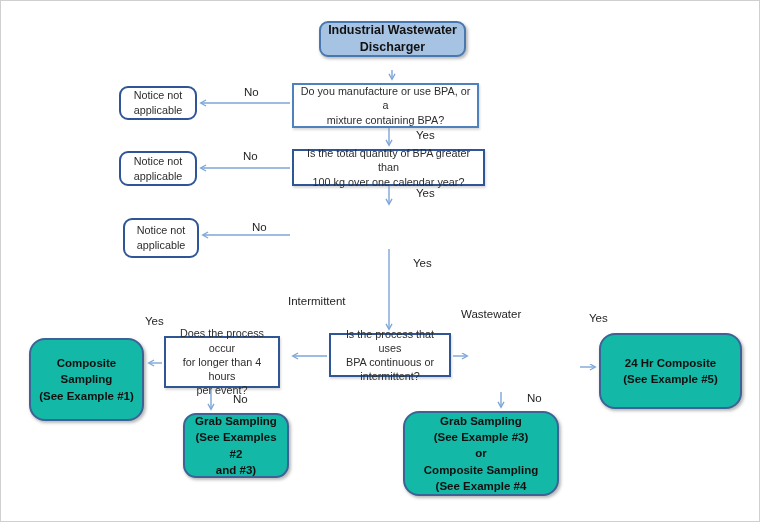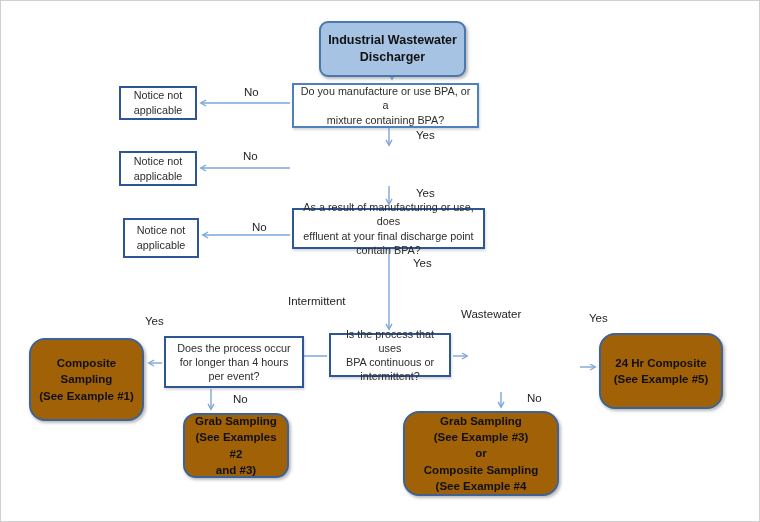--- a/index.html
+++ b/index.html
@@ -19,26 +19,26 @@
   }
   
   .q{
     background:#fff;font-size:10.8px;line-height:1.32;color:#2d2d2d;
     box-shadow:1px 1.5px 2px rgba(150,150,150,.35);padding:2px 4px;
   }
   .border-med{border:2px solid #4f81bd;}
   .border-dark{border:2.5px solid #2e5596;}
   
   .notice{
-    background:#fff;border:2px solid #2e5596;border-radius:0;
+    background:#fff;border:2px solid #2e5596;border-radius:9px;
     font-size:10.8px;line-height:1.35;color:#2d2d2d;
   }
   
   .result{
-    background:#a16207;border:2.5px solid #3d6396;border-radius:16px;
+    background:#14b8a6;border:2.5px solid #3d6396;border-radius:16px;
     font-weight:bold;font-size:11.5px;line-height:1.4;color:#101010;
     box-shadow:1.5px 2px 3px rgba(120,120,120,.5);padding:13px 5px;
   }
   .result.small{border-radius:13px;}
   .lbl{
     position:absolute;font-size:11.5px;color:#1f1f1f;white-space:nowrap;margin-left:11px;
   }
   svg.arrows{position:absolute;left:0;top:0;width:760px;height:522px;pointer-events:none;}
 </style>
 </head>
@@ -62,50 +62,49 @@
       <line x1="289" y1="234" x2="202" y2="234" marker-end="url(#arr)"></line>
       <line x1="326" y1="355" x2="292" y2="355" marker-end="url(#arr)"></line>
       <line x1="452" y1="355" x2="466" y2="355" marker-end="url(#arr)"></line>
       <line x1="161" y1="362" x2="148" y2="362" marker-end="url(#arr)"></line>
       <line x1="210" y1="388" x2="210" y2="408" marker-end="url(#arr)"></line>
       <line x1="579" y1="366" x2="594" y2="366" marker-end="url(#arr)"></line>
       <line x1="500" y1="391" x2="500" y2="406" marker-end="url(#arr)"></line>
     </g>
   </svg>
 
-  <div class="node start" style="left:318px;top:20px;width:147px;height:56px;">Industrial Wastewater
+  <div class="node start" style="left:318px;top:20px;width:147px;height:36px;">Industrial Wastewater
 Discharger</div>
 
   <div class="node q border-med" style="left:291px;top:82px;width:187px;height:45px;">Do you manufacture or use BPA, or a
 mixture containing BPA?</div>
-  <div class="node q border-dark" style="left:291px;top:207px;width:193px;height:41px;">As a result of manufacturing or use, does
-effluent at your final discharge point
-contain BPA?</div>
+  <div class="node q border-dark" style="left:291px;top:148px;width:193px;height:37px;">Is the total quantity of BPA greater than
+100 kg over one calendar year?</div>
 
   <div class="node notice" style="left:118px;top:85px;width:78px;height:34px;">Notice not
 applicable</div>
   <div class="node notice" style="left:118px;top:150px;width:78px;height:35px;">Notice not
 applicable</div>
   <div class="node notice" style="left:122px;top:217px;width:76px;height:40px;">Notice not
 applicable</div>
 
   <div class="node q border-dark" style="left:328px;top:332px;width:122px;height:44px;">Is the process that uses
 BPA continuous or
 intermittent?</div>
-  <div class="node q border-dark" style="left:163px;top:335px;width:140px;height:52px;">Does the process occur
+  <div class="node q border-dark" style="left:163px;top:335px;width:116px;height:52px;">Does the process occur
 for longer than 4 hours
 per event?</div>
 
   <div class="node result" style="left:28px;top:337px;width:115px;height:83px;">Composite
 Sampling
 (See Example #1)</div>
   <div class="node result small" style="left:182px;top:412px;width:106px;height:65px;">Grab Sampling
 (See Examples #2
 and #3)</div>
-  <div class="node result" style="left:598px;top:332px;width:124px;height:76px;">24 Hr Composite
+  <div class="node result" style="left:598px;top:332px;width:143px;height:76px;">24 Hr Composite
 (See Example #5)</div>
   <div class="node result" style="left:402px;top:410px;width:156px;height:85px;">Grab Sampling
 (See Example #3)
 or
 Composite Sampling
 (See Example #4</div>
 
   <span class="lbl" style="left:404px;top:128px;">Yes</span>
   <span class="lbl" style="left:232px;top:85px;">No</span>
   <span class="lbl" style="left:404px;top:186px;">Yes</span>

